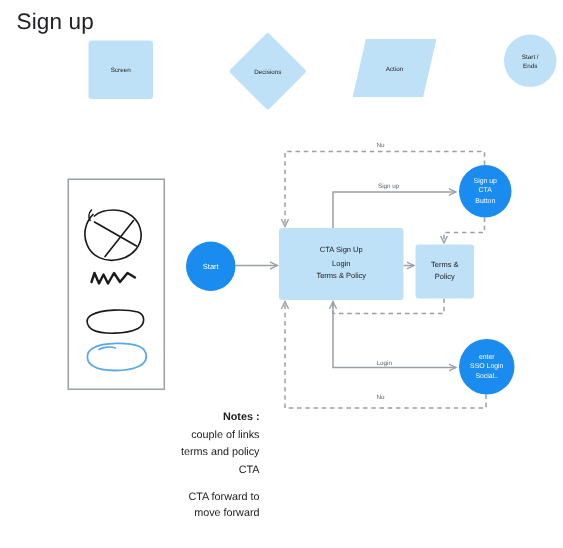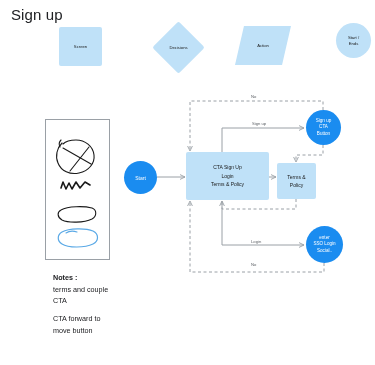--- a/index.html
+++ b/index.html
@@ -57,21 +57,21 @@
   
   .sketch-panel{
     position:absolute;left:45px;top:119px;width:63px;height:139px;
     border:1px solid #9aa0a6;background:#fff;
   }
   .sketch-svg{position:absolute;left:0;top:0;}
 
   
   .notes{
     position:absolute;left:53px;top:272px;width:120px;
-    font-size:7.2px;line-height:1.62;color:#202124;
+    font-size:7.2px;line-height:1.62;color:#202124;text-align:right;
   }
   .notes .hd{font-weight:bold;}
   .notes .gap{height:6px;}
 
   
   .node{position:absolute;}
   .start-circle{
     left:124px;top:161px;width:33px;height:33px;
     background:#1a8cf0;border-radius:50%;
     display:flex;align-items:center;justify-content:center;
@@ -153,25 +153,26 @@
 
       <path d="M15 90 C22 86 38 86 46 88 C51 90 51 96 46 99 C38 103 22 103 16 100 C11 97 11 92 15 90 Z" fill="none" stroke="#1a1a1a" stroke-width="1.1" stroke-linejoin="round"></path>
 
       <path d="M16 112 C23 108 40 108 47 111 C53 114 53 121 47 124 C39 128 22 128 16 124 C11 121 11 115 16 112 Z" fill="none" stroke="#5aa9e6" stroke-width="1.2" stroke-linejoin="round"></path>
       <path d="M20 113 C23 111 28 111 31 112" fill="none" stroke="#5aa9e6" stroke-width="1.1" stroke-linecap="round"></path>
     </svg>
   </div>
 
   <div class="notes">
     <div class="hd">Notes :</div>
-    <div>terms and couple</div>
+    <div>couple of links</div>
+    <div>terms and policy</div>
     <div>CTA</div>
     <div class="gap"></div>
     <div>CTA forward to</div>
-    <div>move button</div>
+    <div>move forward</div>
   </div>
 
   <svg width="375" height="365" style="position:absolute;left:0;top:0;">
     <defs>
       <marker id="ah" markerWidth="6" markerHeight="6" refX="5" refY="3" orient="auto">
         <path d="M0,0.6 L5,3 L0,5.4" fill="none" stroke="#9aa0a6" stroke-width="0.9"></path>
       </marker>
     </defs>
 
     <path d="M157 177 L185 177" fill="none" stroke="#9aa0a6" stroke-width="1" marker-end="url(#ah)"></path>

